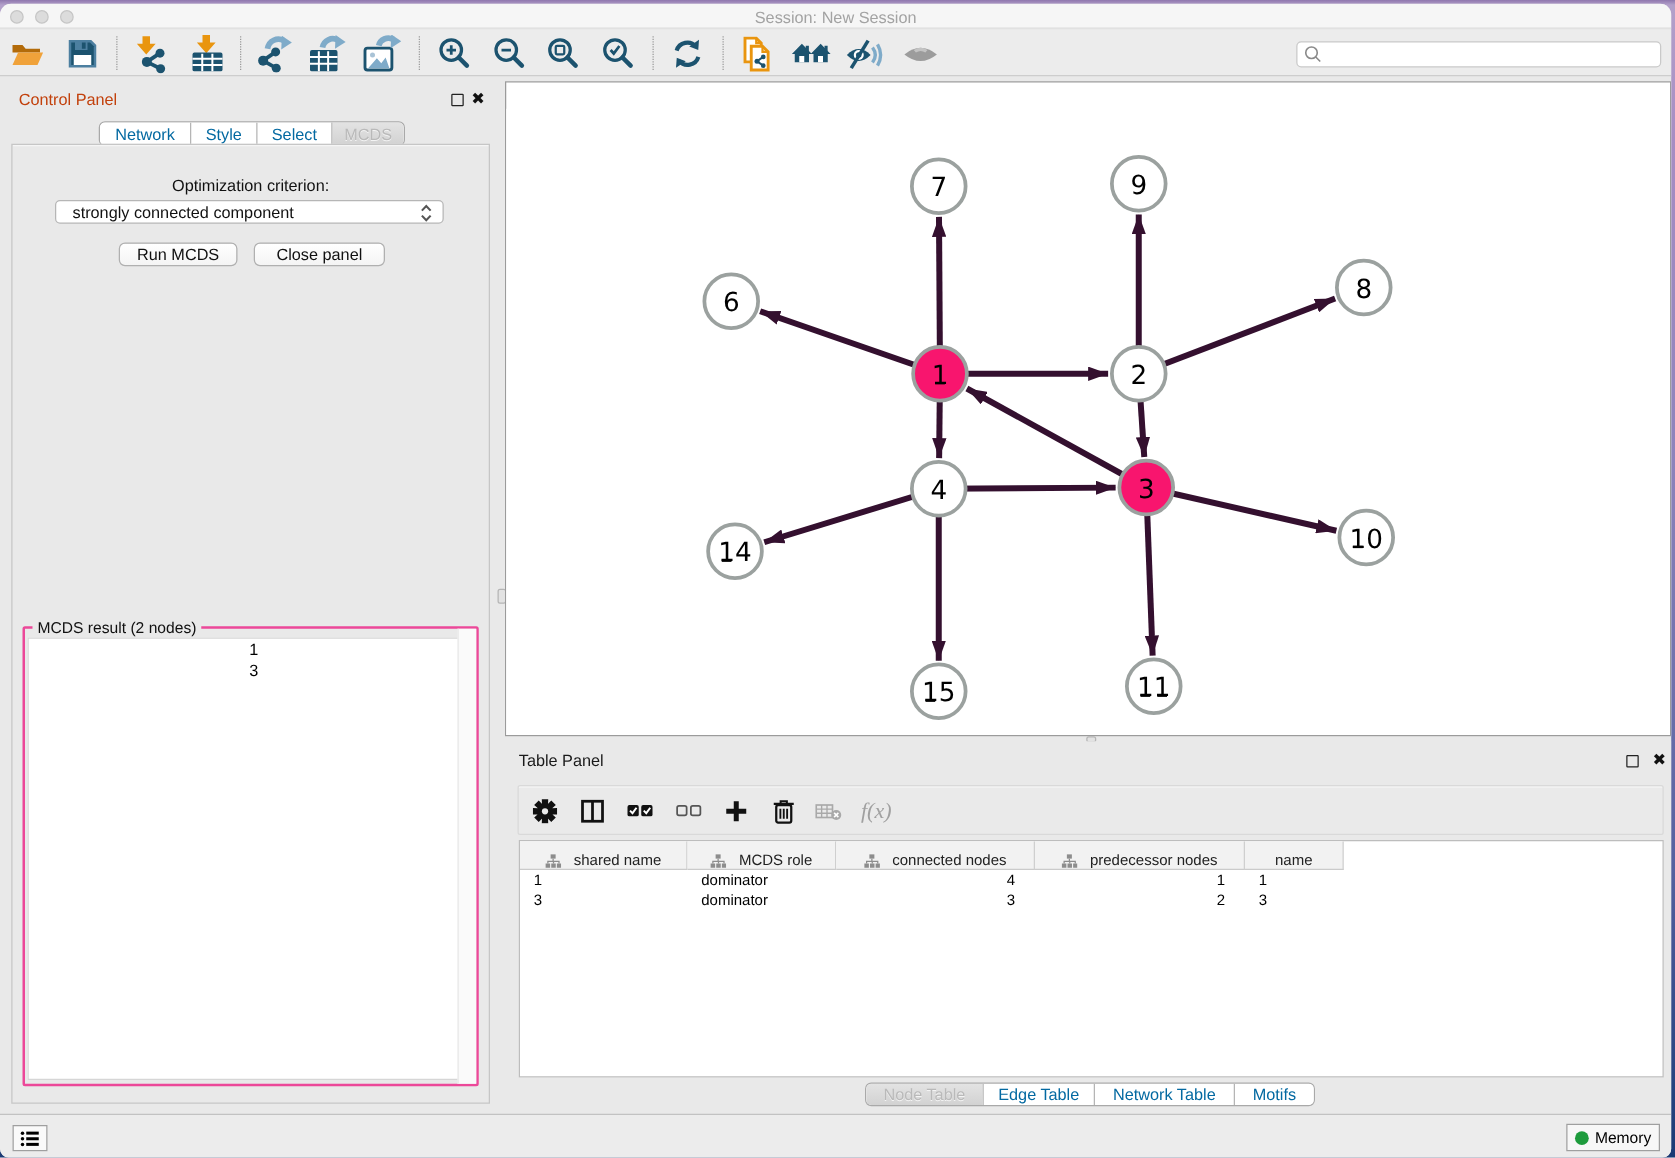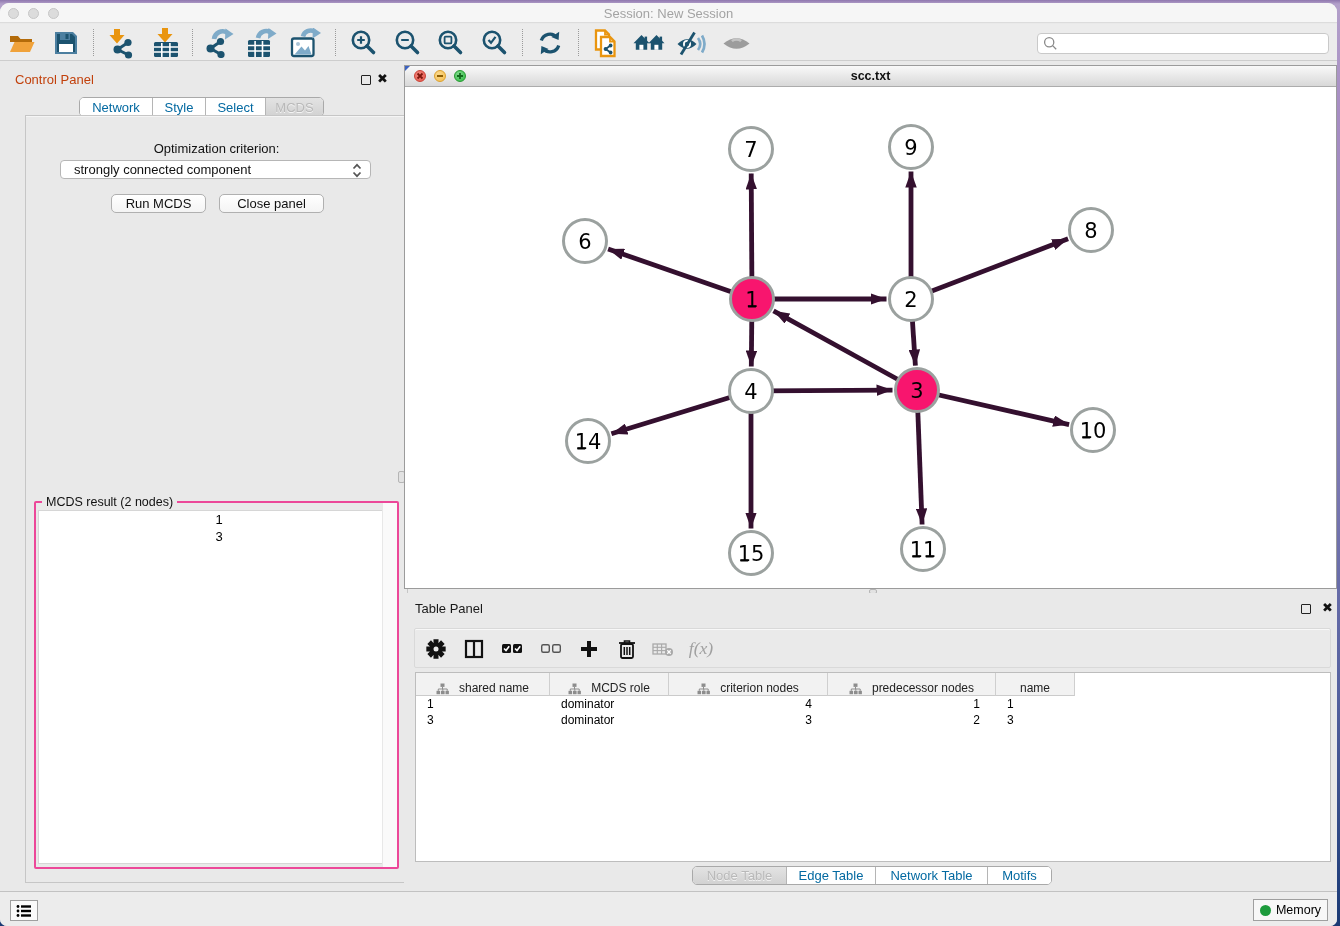--- a/index.html
+++ b/index.html
@@ -48,21 +48,21 @@
   .cp-close { left:377px; top:13px; }
   .seg-tabs { position:absolute; display:flex; height:20px; border:1px solid #a9a9a9;
     border-radius:5px; overflow:hidden; background:#fff; }
   .cp-tabs { left:79px; top:36px; }
   .seg { height:100%; display:flex; align-items:center; justify-content:center;
     font-size:13px; color:#0369a1; background:#fff; border-left:1px solid #b5b5b5; }
   .seg:first-child { border-left:none; }
   .seg.sel { background:linear-gradient(180deg,#e3e3e3,#d2d2d2); color:#b9b9b9;
     text-shadow:0 1px 0 #f4f4f4; }
   .cp-pane { position:absolute; left:9px; top:54px; width:383px; height:768px;
-    border:1px solid #c6c6c6; background:#e9e9e9; box-shadow:inset 0 1px 0 #f5f5f5;margin-left:16px; }
+    border:1px solid #c6c6c6; background:#e9e9e9; box-shadow:inset 0 1px 0 #f5f5f5; }
   .opt-label { position:absolute; left:0; width:100%; top:25px; text-align:center;
     font-size:13px; color:#111; }
   .combo { position:absolute; left:34px; top:44px; width:311px; height:19px;
     background:#fff; border:1px solid #b6b6b6; border-radius:4px;
     display:flex; align-items:center; font-size:13px; color:#111;
     padding-left:13px; }
   .combo-arrows { position:absolute; right:5px; top:1px; }
   .mac-btn { position:absolute; height:19px; background:linear-gradient(180deg,#ffffff,#f4f4f4);
     border:1px solid #b0b0b0; border-radius:5px; font-size:13px; color:#111;
     display:flex; align-items:center; justify-content:center;
@@ -346,39 +346,20 @@
               <div class="result-item">3</div>
             </div>
           <div class="result-scroll"></div>
         </div>
       </div>
       <div class="v-handle"></div>
     </div>
 
     <div class="right-area">
       <div class="net-window">
-        <div class="net-titlebar">
-          <div class="net-corner"></div>
-          <div class="net-light nl-close">
-            <svg width="8" height="8" viewBox="0 0 8 8">
-                <path d="M1.5 1.5 L6.5 6.5 M6.5 1.5 L1.5 6.5" stroke="#7e150c" stroke-width="1.8"></path>
-              </svg>
-          </div>
-          <div class="net-light nl-min">
-            <svg width="8" height="8" viewBox="0 0 8 8">
-                <path d="M1 4 L7 4" stroke="#8d5f05" stroke-width="1.8"></path>
-              </svg>
-          </div>
-          <div class="net-light nl-zoom">
-            <svg width="8" height="8" viewBox="0 0 8 8">
-                <path d="M4 1 L4 7 M1 4 L7 4" stroke="#116a1c" stroke-width="1.8"></path>
-              </svg>
-          </div>
-          <div class="net-title">scc.txt</div>
-        </div>
         <div class="net-canvas">
           <svg id="graph" width="931" height="501" viewBox="0 0 931 501">
               <defs>
                 <marker id="arrow" viewBox="0 0 16 11.5" refX="16" refY="5.75" markerWidth="16" markerHeight="11.5" markerUnits="userSpaceOnUse" orient="auto">
       <path d="M0 0 L16 5.75 L0 11.5 Z" fill="#34102f"></path>
                 </marker>
               </defs>
               <line x1="347" y1="212" x2="346.2" y2="86.5" stroke="#34102f" stroke-width="4.8" marker-end="url(#arrow)"></line>
               <line x1="347" y1="212" x2="203.1" y2="162.0" stroke="#34102f" stroke-width="4.8" marker-end="url(#arrow)"></line>
               <line x1="347" y1="212" x2="481.5" y2="212.0" stroke="#34102f" stroke-width="4.8" marker-end="url(#arrow)"></line>
@@ -541,21 +522,21 @@
                 <span style="margin-left:10px;">MCDS role</span>
               </div>
               <div class="th-cell" style="width:159px">
       <svg width="13" height="12" viewBox="0 0 13 12">
   <rect x="4.5" y="0.5" width="4" height="3.4" fill="#8d8d8d"></rect>
   <rect x="0.5" y="7.8" width="3.6" height="3.4" fill="#8d8d8d"></rect>
   <rect x="5" y="7.8" width="3.6" height="3.4" fill="#8d8d8d"></rect>
   <rect x="9.5" y="7.8" width="3.4" height="3.4" fill="#8d8d8d"></rect>
   <path d="M6.5 4 L6.5 6 M2.3 7.8 L2.3 6 L11.2 6 L11.2 7.8 M6.8 6 L6.8 7.8" stroke="#8d8d8d" stroke-width="1" fill="none"></path>
                 </svg>
-                <span style="margin-left:10px;">criterion nodes</span>
+                <span style="margin-left:10px;">connected nodes</span>
               </div>
               <div class="th-cell" style="width:168px">
       <svg width="13" height="12" viewBox="0 0 13 12">
   <rect x="4.5" y="0.5" width="4" height="3.4" fill="#8d8d8d"></rect>
   <rect x="0.5" y="7.8" width="3.6" height="3.4" fill="#8d8d8d"></rect>
   <rect x="5" y="7.8" width="3.6" height="3.4" fill="#8d8d8d"></rect>
   <rect x="9.5" y="7.8" width="3.4" height="3.4" fill="#8d8d8d"></rect>
   <path d="M6.5 4 L6.5 6 M2.3 7.8 L2.3 6 L11.2 6 L11.2 7.8 M6.8 6 L6.8 7.8" stroke="#8d8d8d" stroke-width="1" fill="none"></path>
                 </svg>
                 <span style="margin-left:10px;">predecessor nodes</span>

